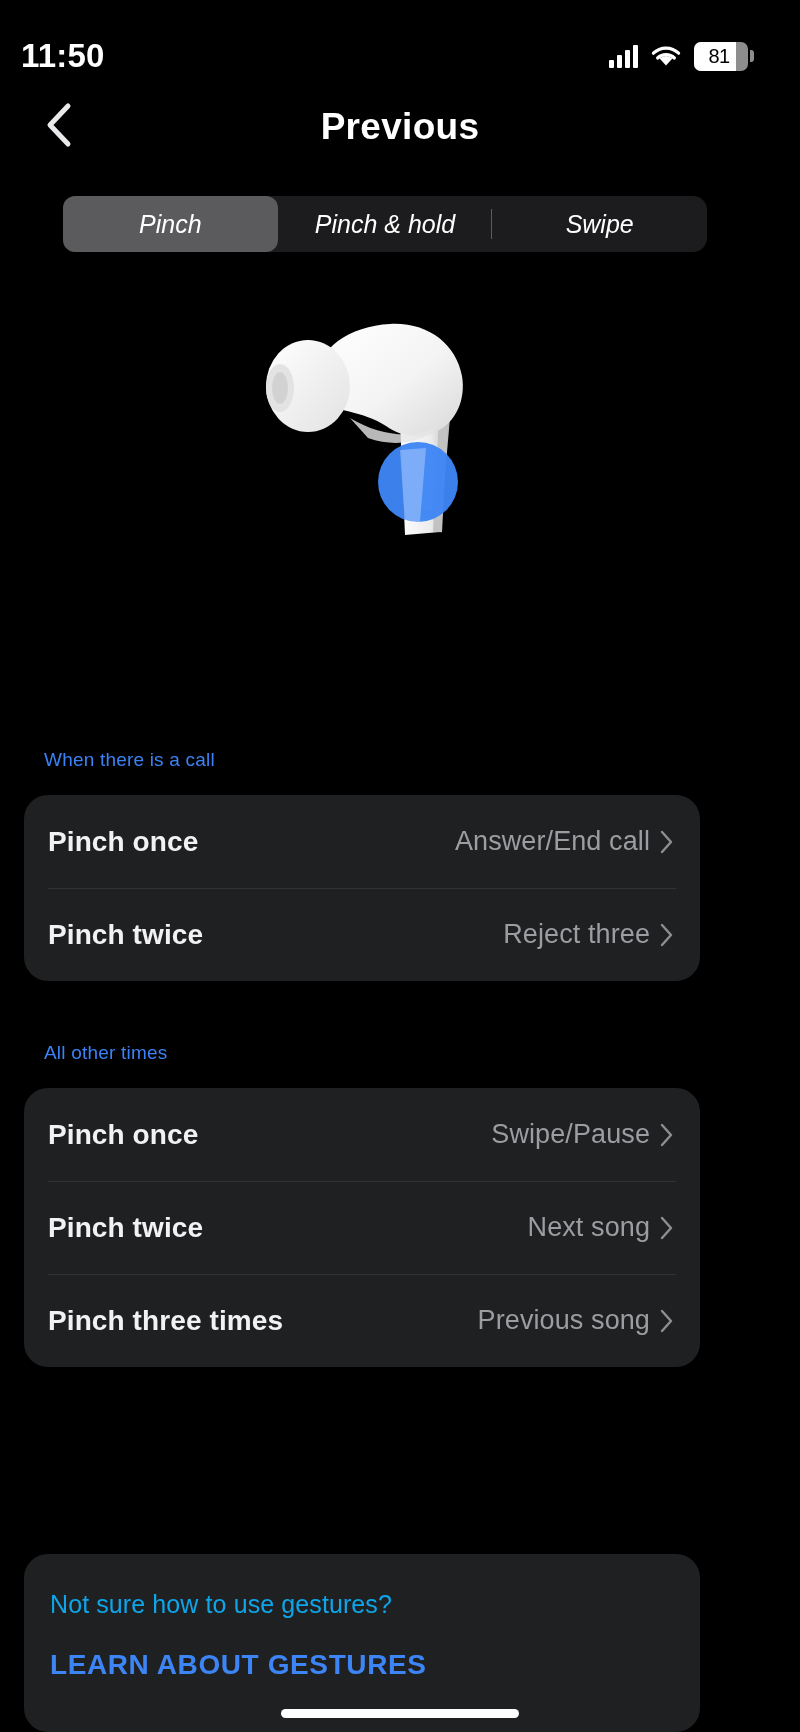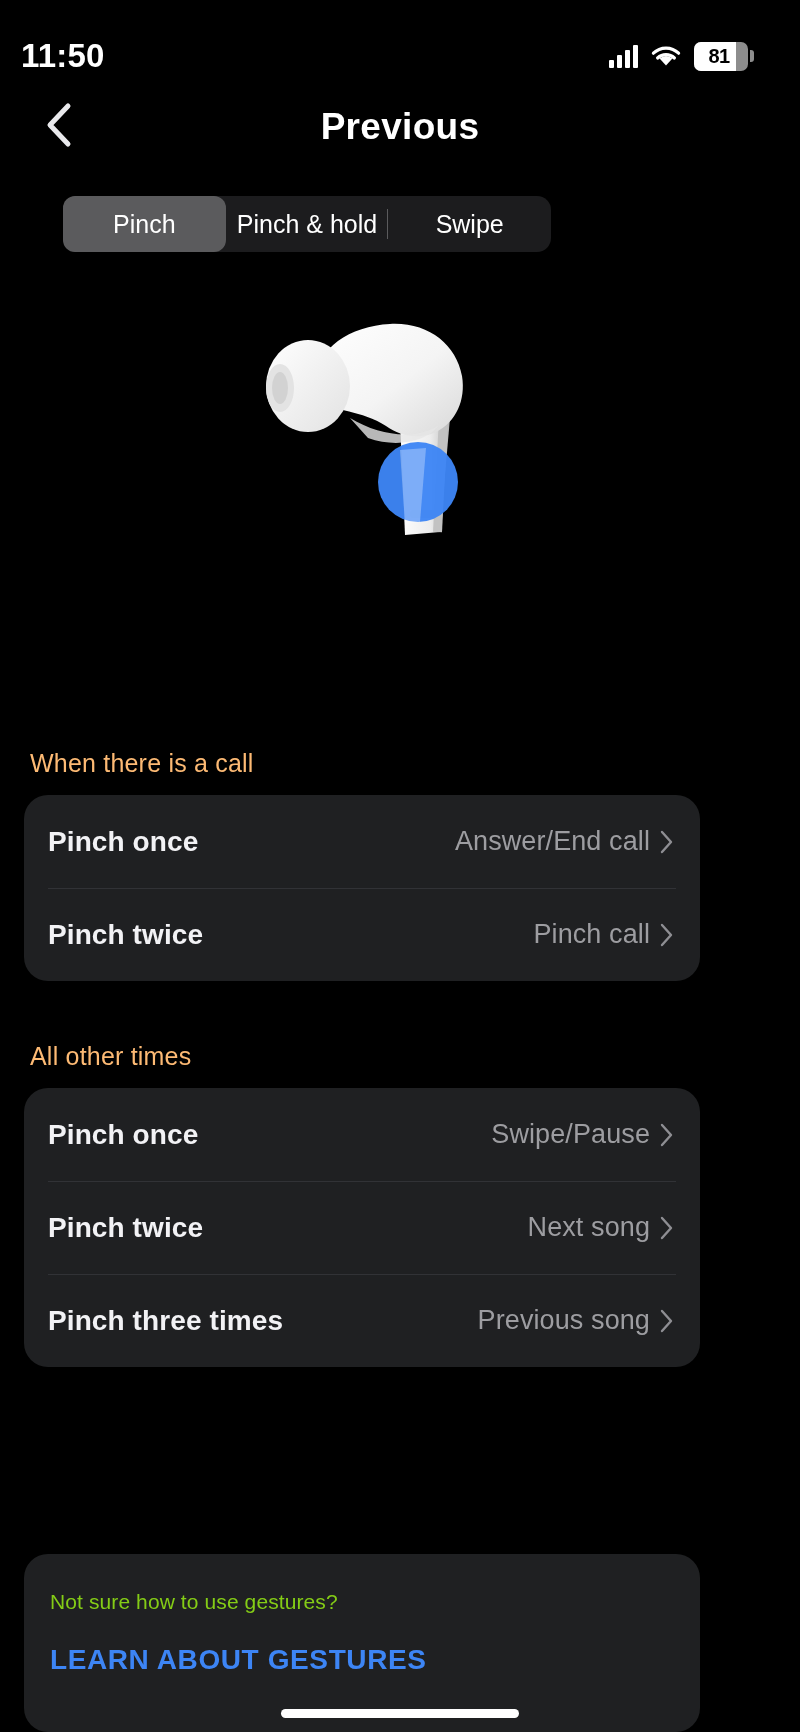--- a/index.html
+++ b/index.html
@@ -28,58 +28,58 @@
   .signal i:nth-child(4) { height: 23px; }
   .wifi { width: 30px; height: 23px; }
   .batt-wrap { display: flex; align-items: center; }
   .batt {
     position: relative; width: 54px; height: 29px; border-radius: 7px;
     background: #8d8d8d; overflow: hidden;
     display: flex; align-items: center; justify-content: center;
   }
   .batt .fill { position: absolute; left: 0; top: 0; bottom: 0; width: 78%; background: #fff; }
   .batt .lvl {
-    position: relative; color: #000; font-size: 20px; font-weight: 700;
+    position: relative; color: #000; font-size: 20px; font-weight: 400;
     letter-spacing: -0.5px; padding-right: 4px;
   }
   .batt-nub { width: 4px; height: 12px; background: #8d8d8d; border-radius: 0 3px 3px 0; margin-left: 2px; }
 
   
   .titlebar { position: absolute; top: 92px; left: 0; right: 0; height: 70px; }
   .back-btn {
     position: absolute; left: 28px; top: 0; width: 60px; height: 70px;
     display: flex; align-items: center; justify-content: center;
   }
   .page-title {
     position: absolute; left: 0; right: 0; top: 0; height: 70px;
     display: flex; align-items: center; justify-content: center;
     color: #fff; font-size: 37px; font-weight: 700; letter-spacing: .3px;
   }
 
   
   .segmented {
-    position: absolute; left: 63px; top: 196px; width: 488px; height: 56px;
-    background: #1c1c1e; border-radius: 14px; display: flex; align-items: center;
+    position: absolute; left: 63px; top: 196px; width: 644px; height: 56px;
+    background: #1c1c1e; border-radius: 14px; display: flex; align-items: center; font-style: italic;
   }
   .seg {
     position: relative; flex: 1; height: 56px; display: flex;
     align-items: center; justify-content: center;
     color: #fff; font-size: 25px; border-radius: 12px;
   }
   .seg.selected { background: #5b5b5d; }
   .seg-divider { position: absolute; right: 0; top: 13px; width: 1px; height: 30px; background: #5b5b5d; }
 
   
   .hero { position: absolute; left: 0; right: 0; top: 300px; height: 300px; }
   .hero svg { display: block; margin: 0 auto; }
 
   
   .section-label {
-    position: absolute; left: 30px;
-    color: #fdba74; font-size: 25px; letter-spacing: .2px;
+    position: absolute; left: 44px;
+    color: #3b82f6; font-size: 19px; letter-spacing: .2px;
   }
   .card {
     position: absolute; left: 24px; width: 676px;
     background: #1f2022; border-radius: 24px;
   }
   .row {
     position: relative; height: 93px; display: flex; align-items: center;
     padding: 0 26px 0 24px;
     gap: 44px;
   }
@@ -90,21 +90,21 @@
   .row-title { color: #f2f2f5; font-size: 28px; font-weight: 600; letter-spacing: .1px; }
   .row-right { margin-left: auto; display: flex; align-items: center; gap: 10px; }
   .row-value { color: #9d9da1; font-size: 27px; letter-spacing: .1px; }
   .chev { width: 14px; height: 26px; flex: none; }
 
   
   .learn-card {
     position: absolute; left: 24px; top: 1554px; width: 676px; height: 178px;
     background: #1f2022; border-radius: 24px; padding: 36px 28px 0 26px;
   }
-  .learn-question { color: #84cc16; font-size: 21px; letter-spacing: .1px; }
+  .learn-question { color: #0ea5e9; font-size: 25px; letter-spacing: .1px; }
   .learn-link {
     margin-top: 30px; color: #3d85f5; font-size: 28px; font-weight: 700; letter-spacing: .6px;
   }
 
   
   .home-indicator {
     position: absolute; left: 50%; transform: translateX(-50%);
     bottom: 14px; width: 238px; height: 9px; background: #fff; border-radius: 5px;
   }
 </style>
@@ -207,21 +207,21 @@
         <span class="chev">
           <svg width="14" height="26" viewBox="0 0 14 26">
             <path d="M2 3 L11 13 L2 23" stroke="#8e8e93" stroke-width="2.4" fill="none" stroke-linecap="round" stroke-linejoin="round"></path>
           </svg>
         </span>
       </span>
     </div>
     <div class="row">
       <span class="row-title">Pinch twice</span>
       <span class="row-right">
-        <span class="row-value">Pinch call</span>
+        <span class="row-value">Reject three</span>
         <span class="chev">
           <svg width="14" height="26" viewBox="0 0 14 26">
             <path d="M2 3 L11 13 L2 23" stroke="#8e8e93" stroke-width="2.4" fill="none" stroke-linecap="round" stroke-linejoin="round"></path>
           </svg>
         </span>
       </span>
     </div>
   </div>
 
   <div class="section-label" style="top:1042px">All other times</div>

